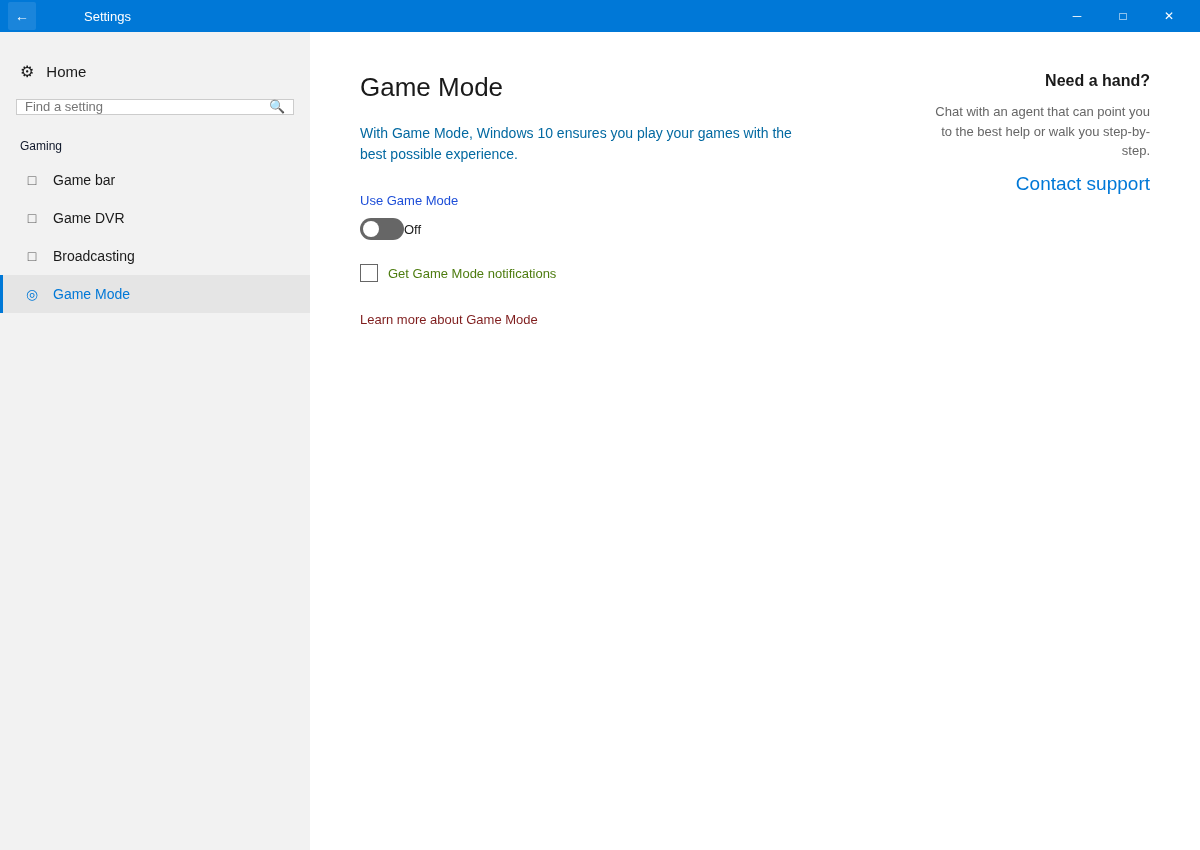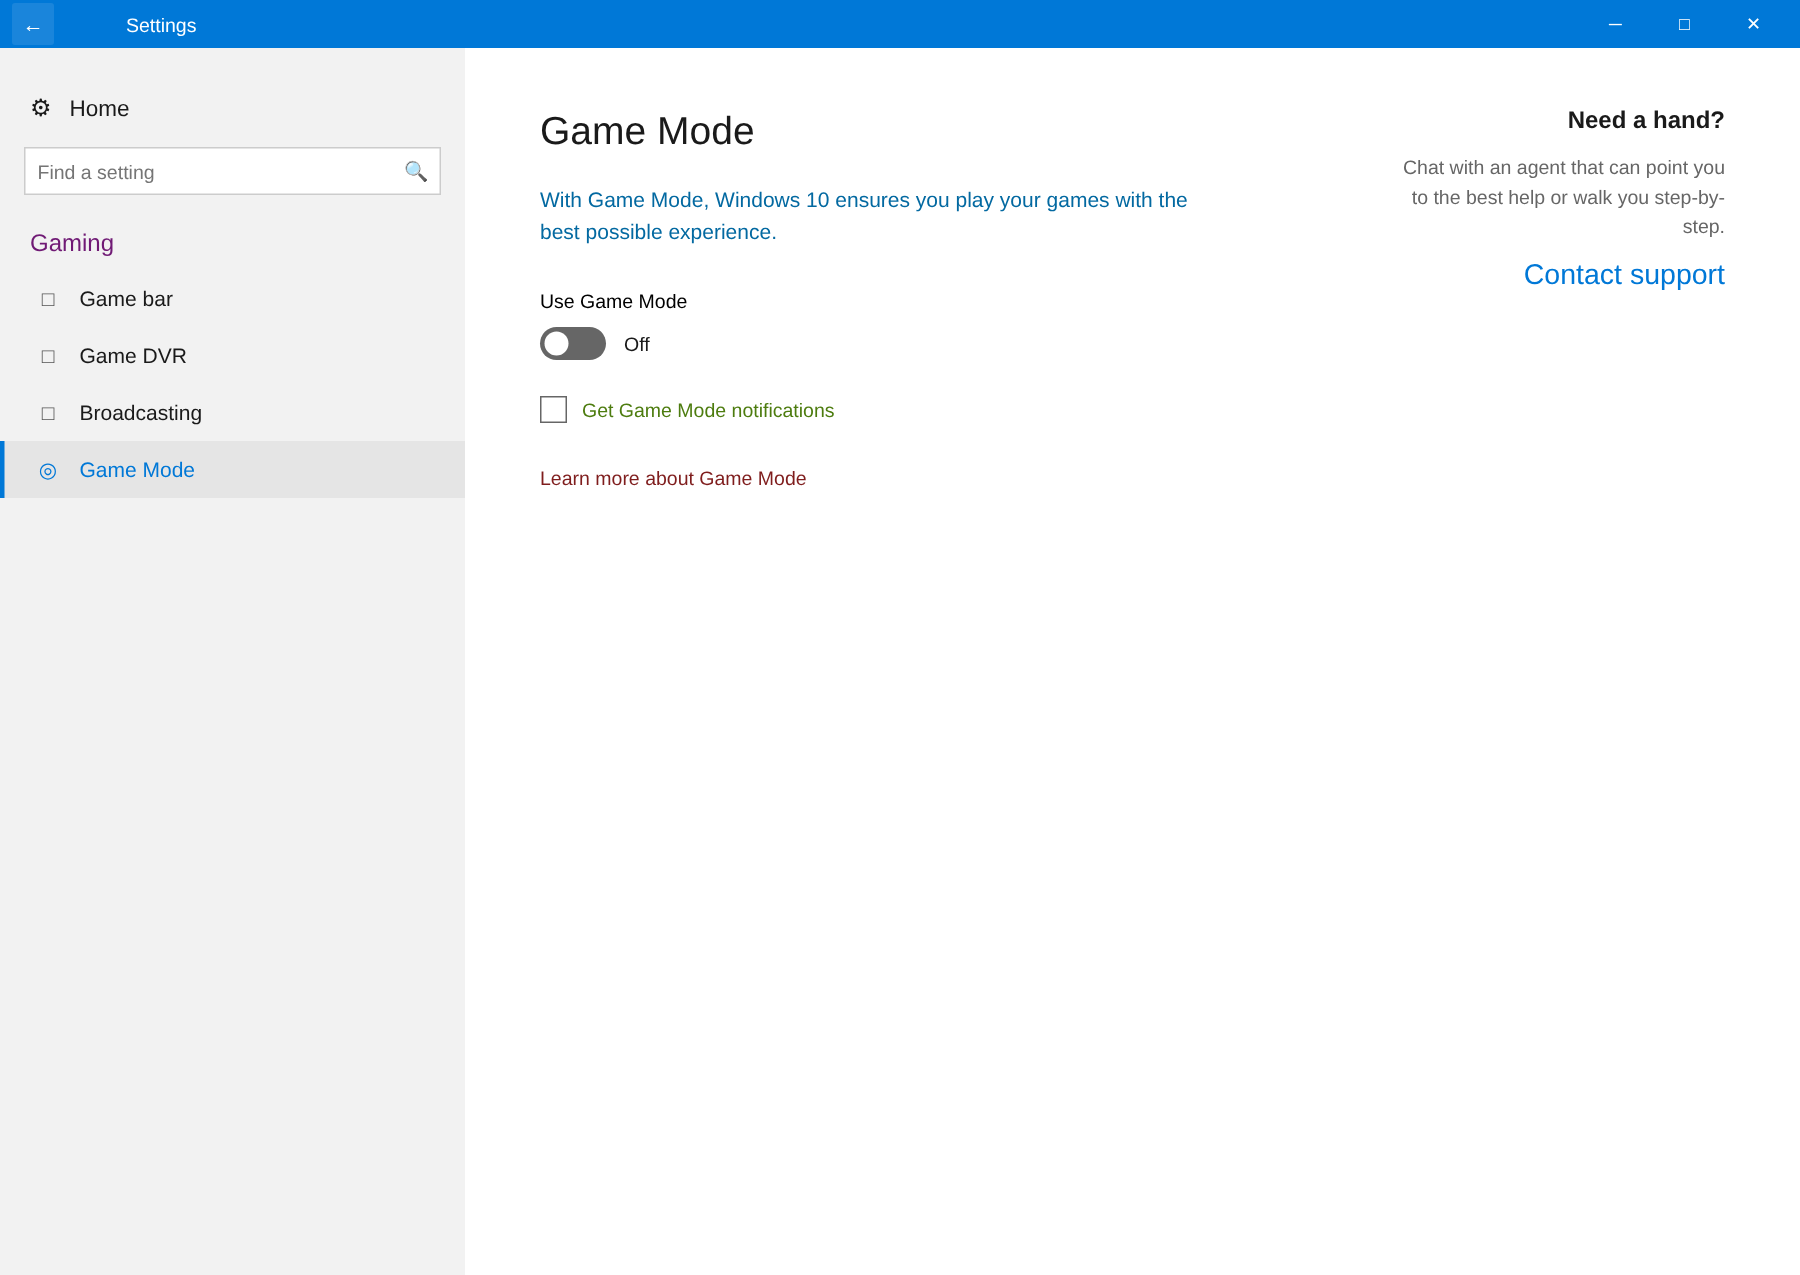--- a/index.html
+++ b/index.html
@@ -67,40 +67,40 @@
       color: #1a1a1a;
     }
     .home-icon { font-size: 16px; }
 
     .search-box {
       margin: 0 16px 20px 16px;
       position: relative;
     }
     .search-box input {
       width: 100%;
-      height: 32px;
+      height: 16px;
       border: 1px solid #ccc;
       background: #fff;
       padding: 0 30px 0 8px;
       font-size: 13px;
       font-family: 'Segoe UI', sans-serif;
       outline: none;
     }
     .search-icon-wrap {
       position: absolute;
       right: 8px; top: 50%;
       transform: translateY(-50%);
       color: #666;
       font-size: 13px;
     }
 
     .sidebar-section-label {
       padding: 4px 20px 8px 20px;
-      font-size: 16px;
-      color: #701a75;
+      font-size: 12px;
+      color: #0f172a;
       text-transform: none;
       font-weight: 400;
     }
 
     .sidebar-item {
       display: flex;
       align-items: center;
       gap: 12px;
       padding: 10px 20px;
       cursor: pointer;
@@ -143,30 +143,29 @@
     .page-description {
       font-size: 14px;
       color: #0369a1;
       line-height: 1.5;
       max-width: 460px;
       margin-bottom: 28px;
     }
 
     .setting-label {
       font-size: 13px;
-      color: #000000;
+      color: #1d4ed8;
       margin-bottom: 10px;
       font-weight: 400;
     }
 
     
     .toggle-row {
       display: flex;
       align-items: center;
-      gap: 12px;
       margin-bottom: 24px;
     }
     .toggle-switch {
       width: 44px; height: 22px;
       background: #666;
       border-radius: 11px;
       position: relative;
       cursor: pointer;
       display: flex;
       align-items: center;

